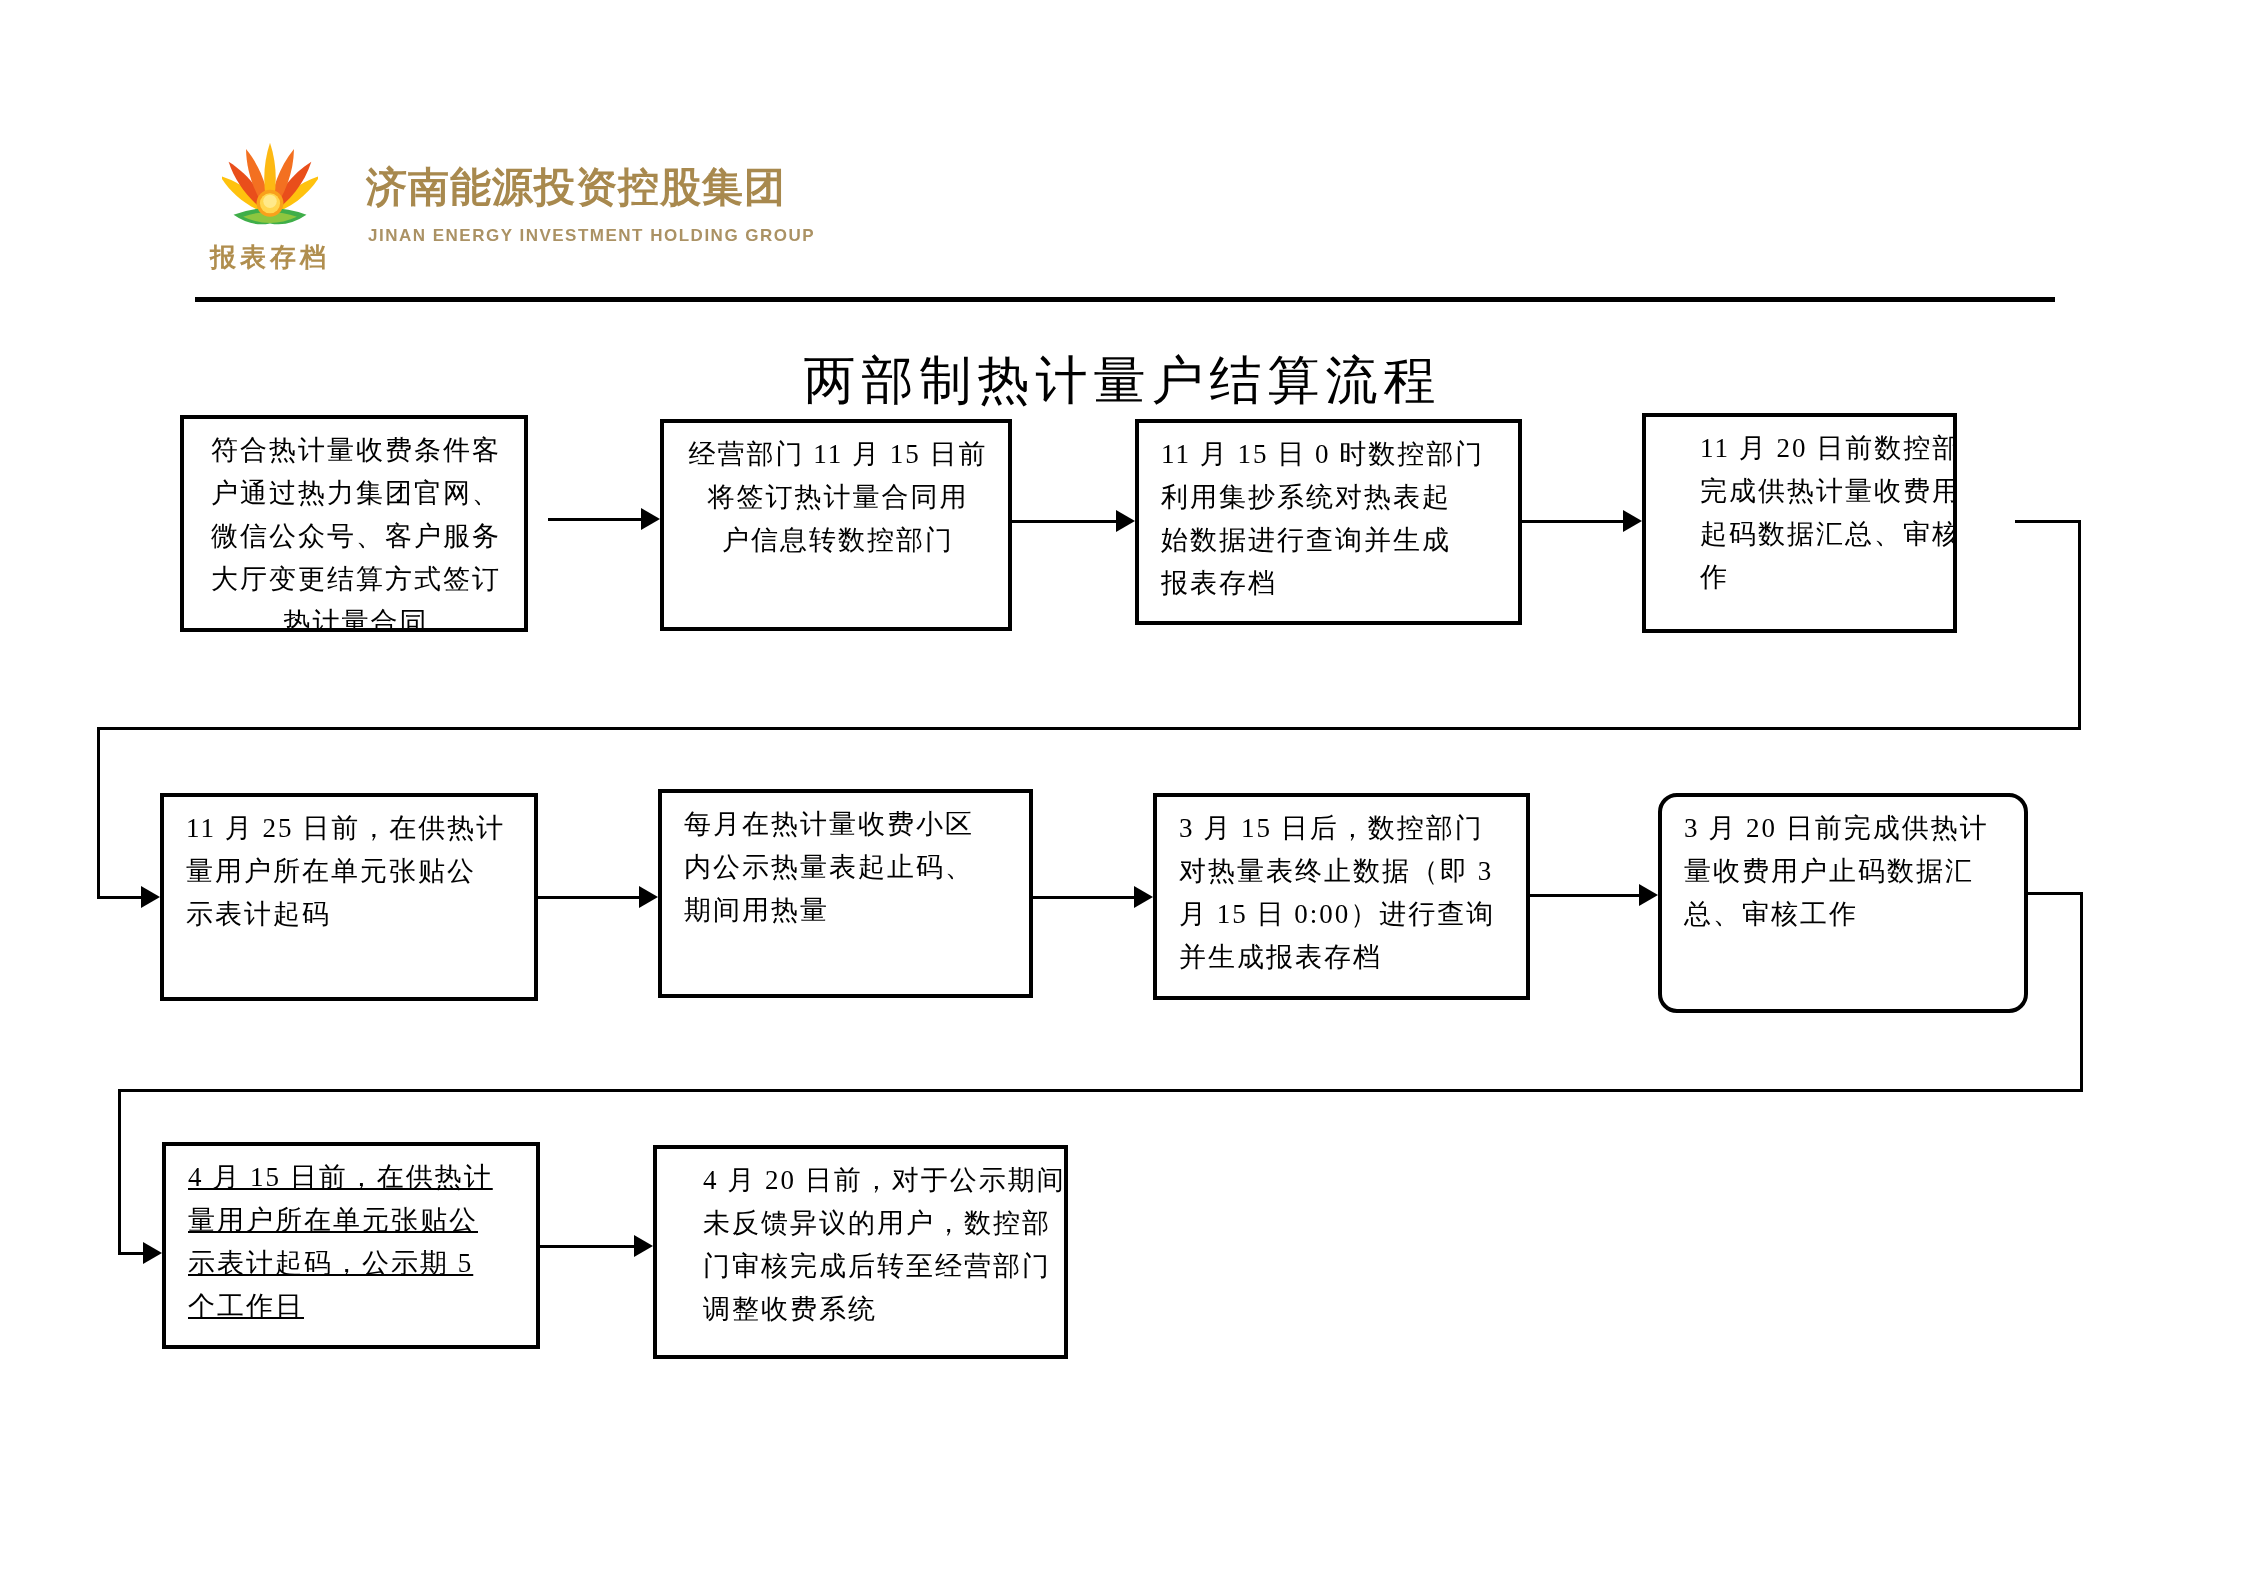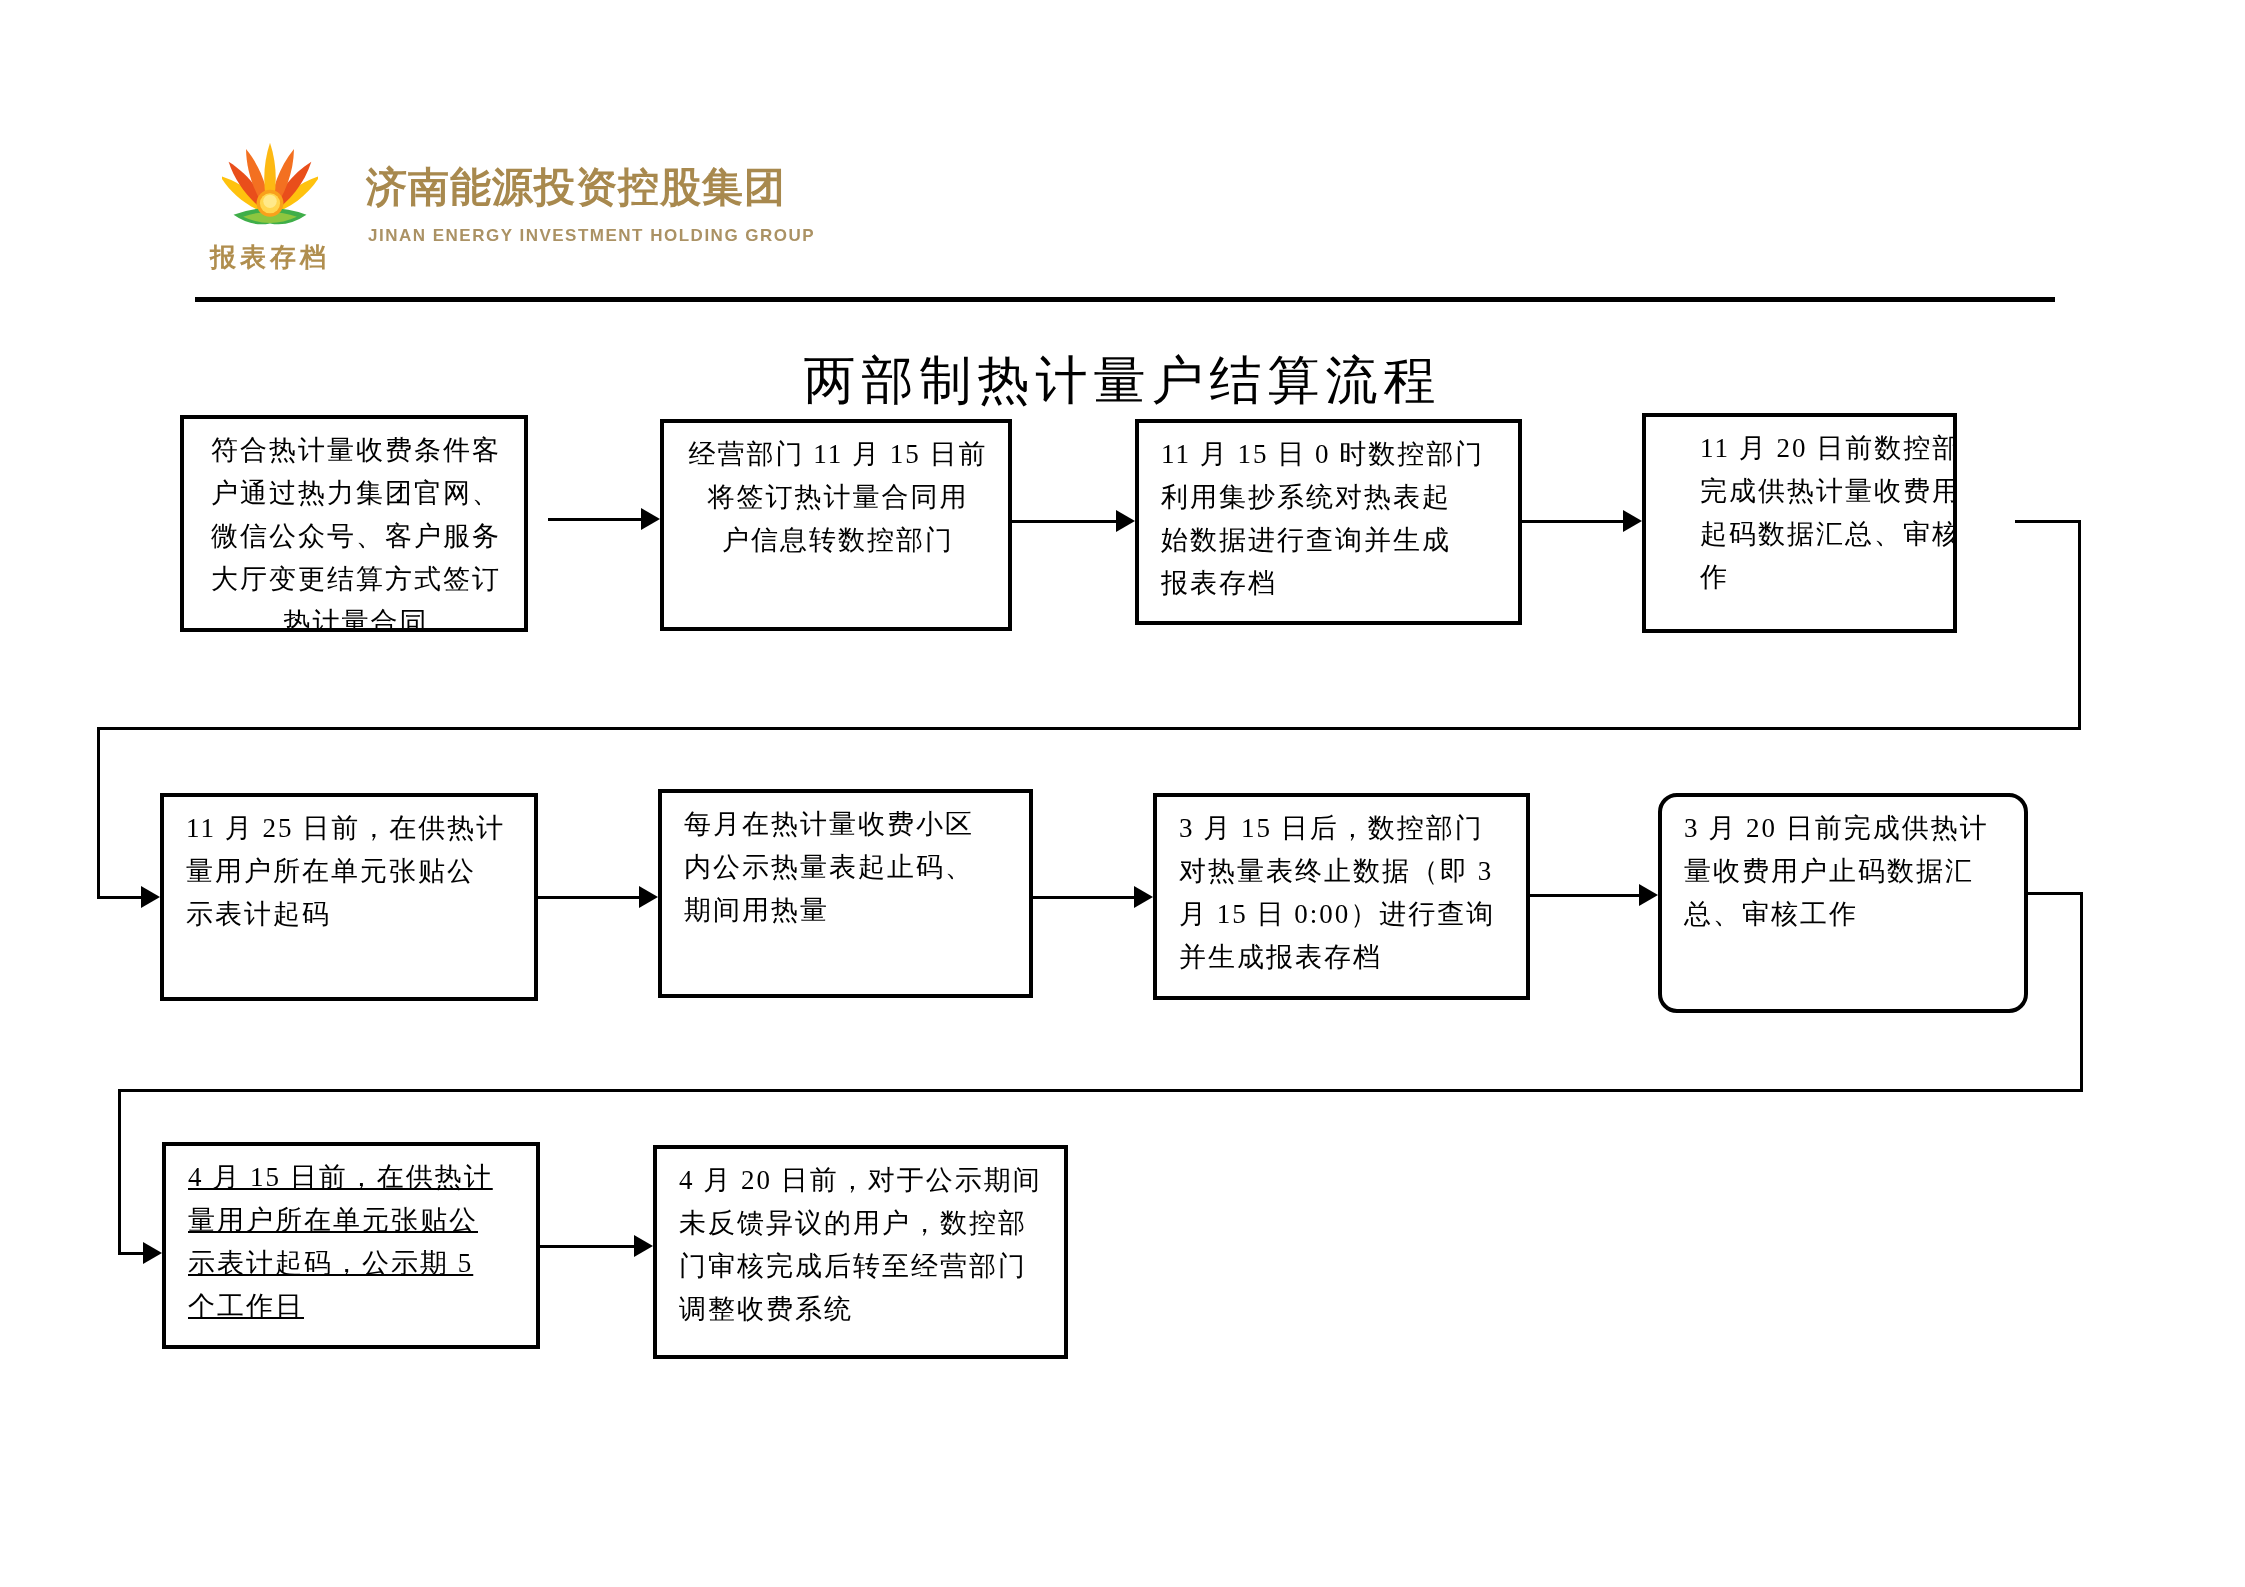--- a/index.html
+++ b/index.html
@@ -110,21 +110,21 @@
 量收费用户止码数据汇
 总、审核工作</div>
   </div>
 
   <div class="fbox" style="left:162px;top:1142px;width:378px;height:207px;text-decoration:underline;">
     <div class="txt">4 月 15 日前，在供热计
 量用户所在单元张贴公
 示表计起码，公示期 5
 个工作日</div>
   </div>
-  <div class="fbox" style="left:653px;top:1145px;width:415px;height:214px;">
+  <div class="fbox" style="left:653px;top:1145px;width:415px;height:214px;padding-left:24px;">
     <div class="txt">4 月 20 日前，对于公示期间
 未反馈异议的用户，数控部
 门审核完成后转至经营部门
 调整收费系统</div>
   </div>
 
   <div class="hline" style="left:548px;top:518px;width:97px;"></div>
   <div class="arrowhead" style="left:641px;top:508px;"></div>
 
   <div class="hline" style="left:1012px;top:520px;width:106px;"></div>

